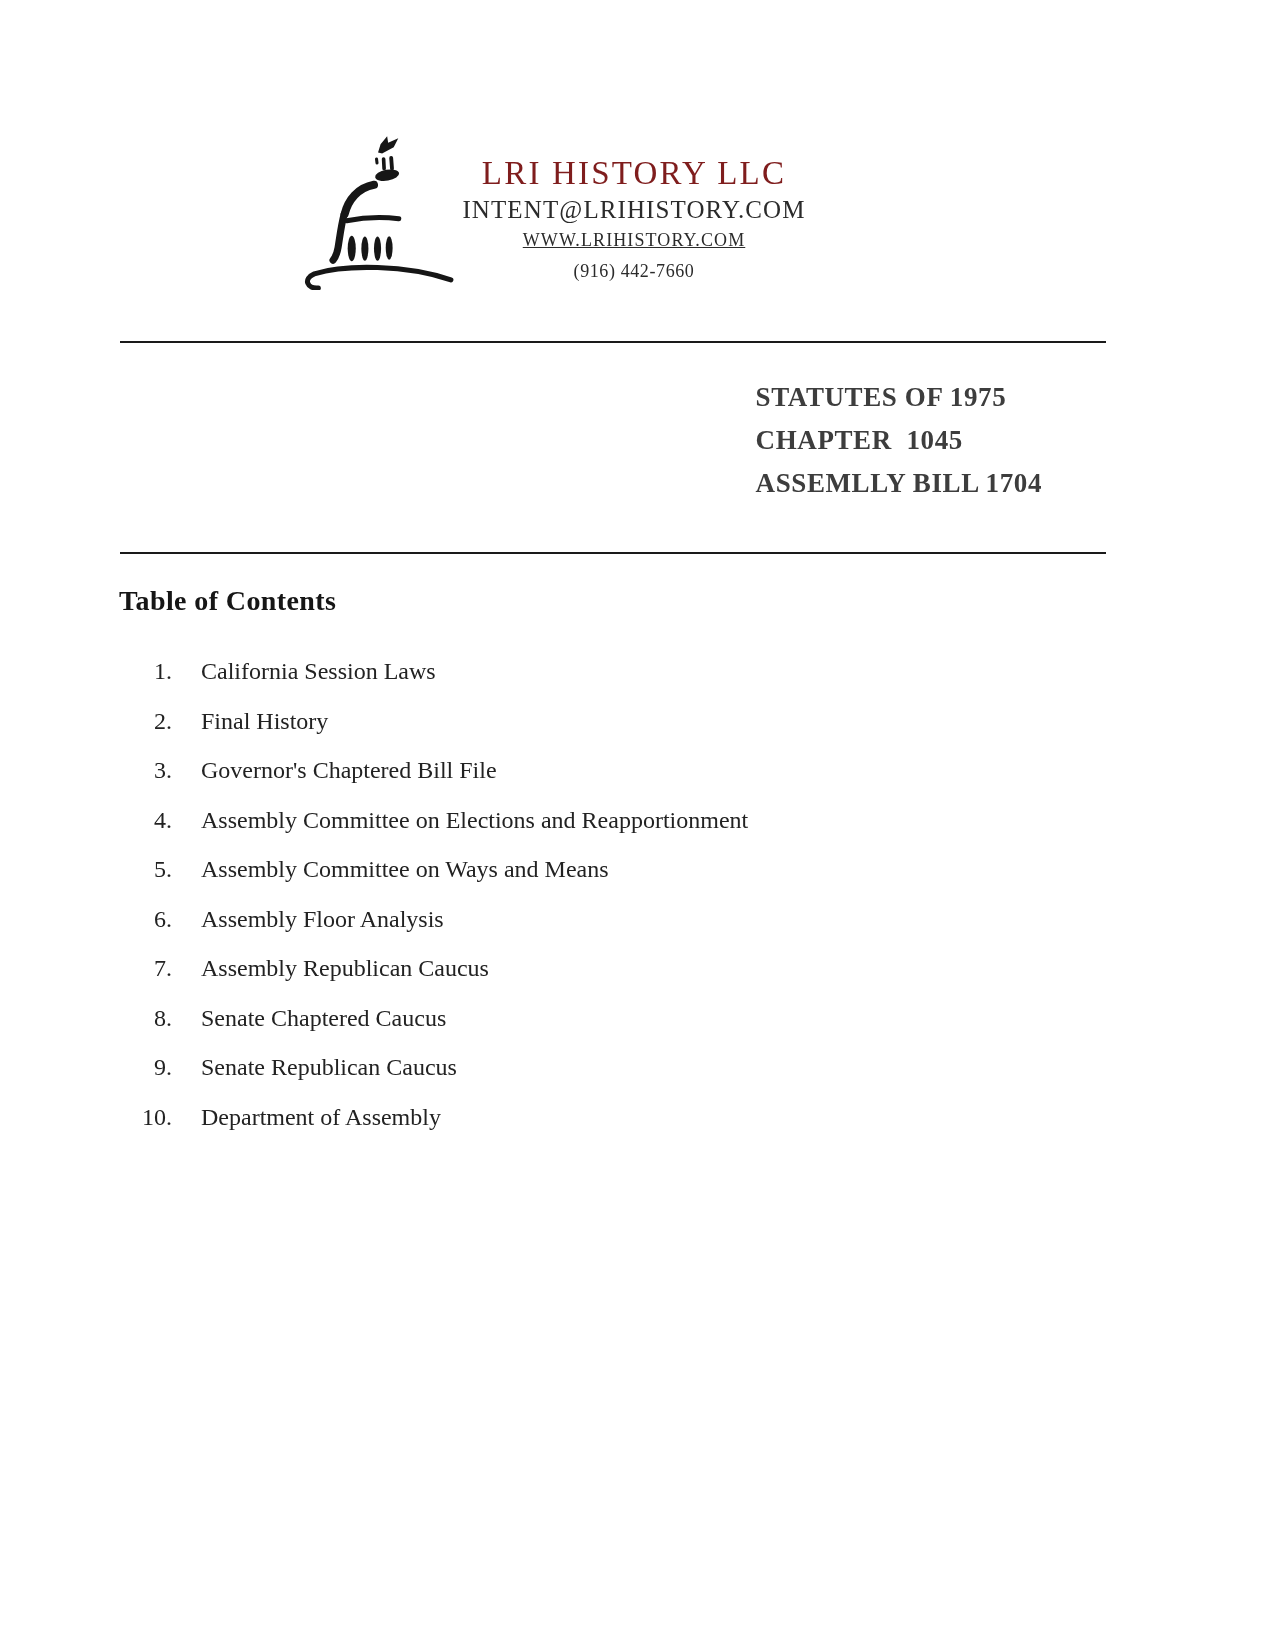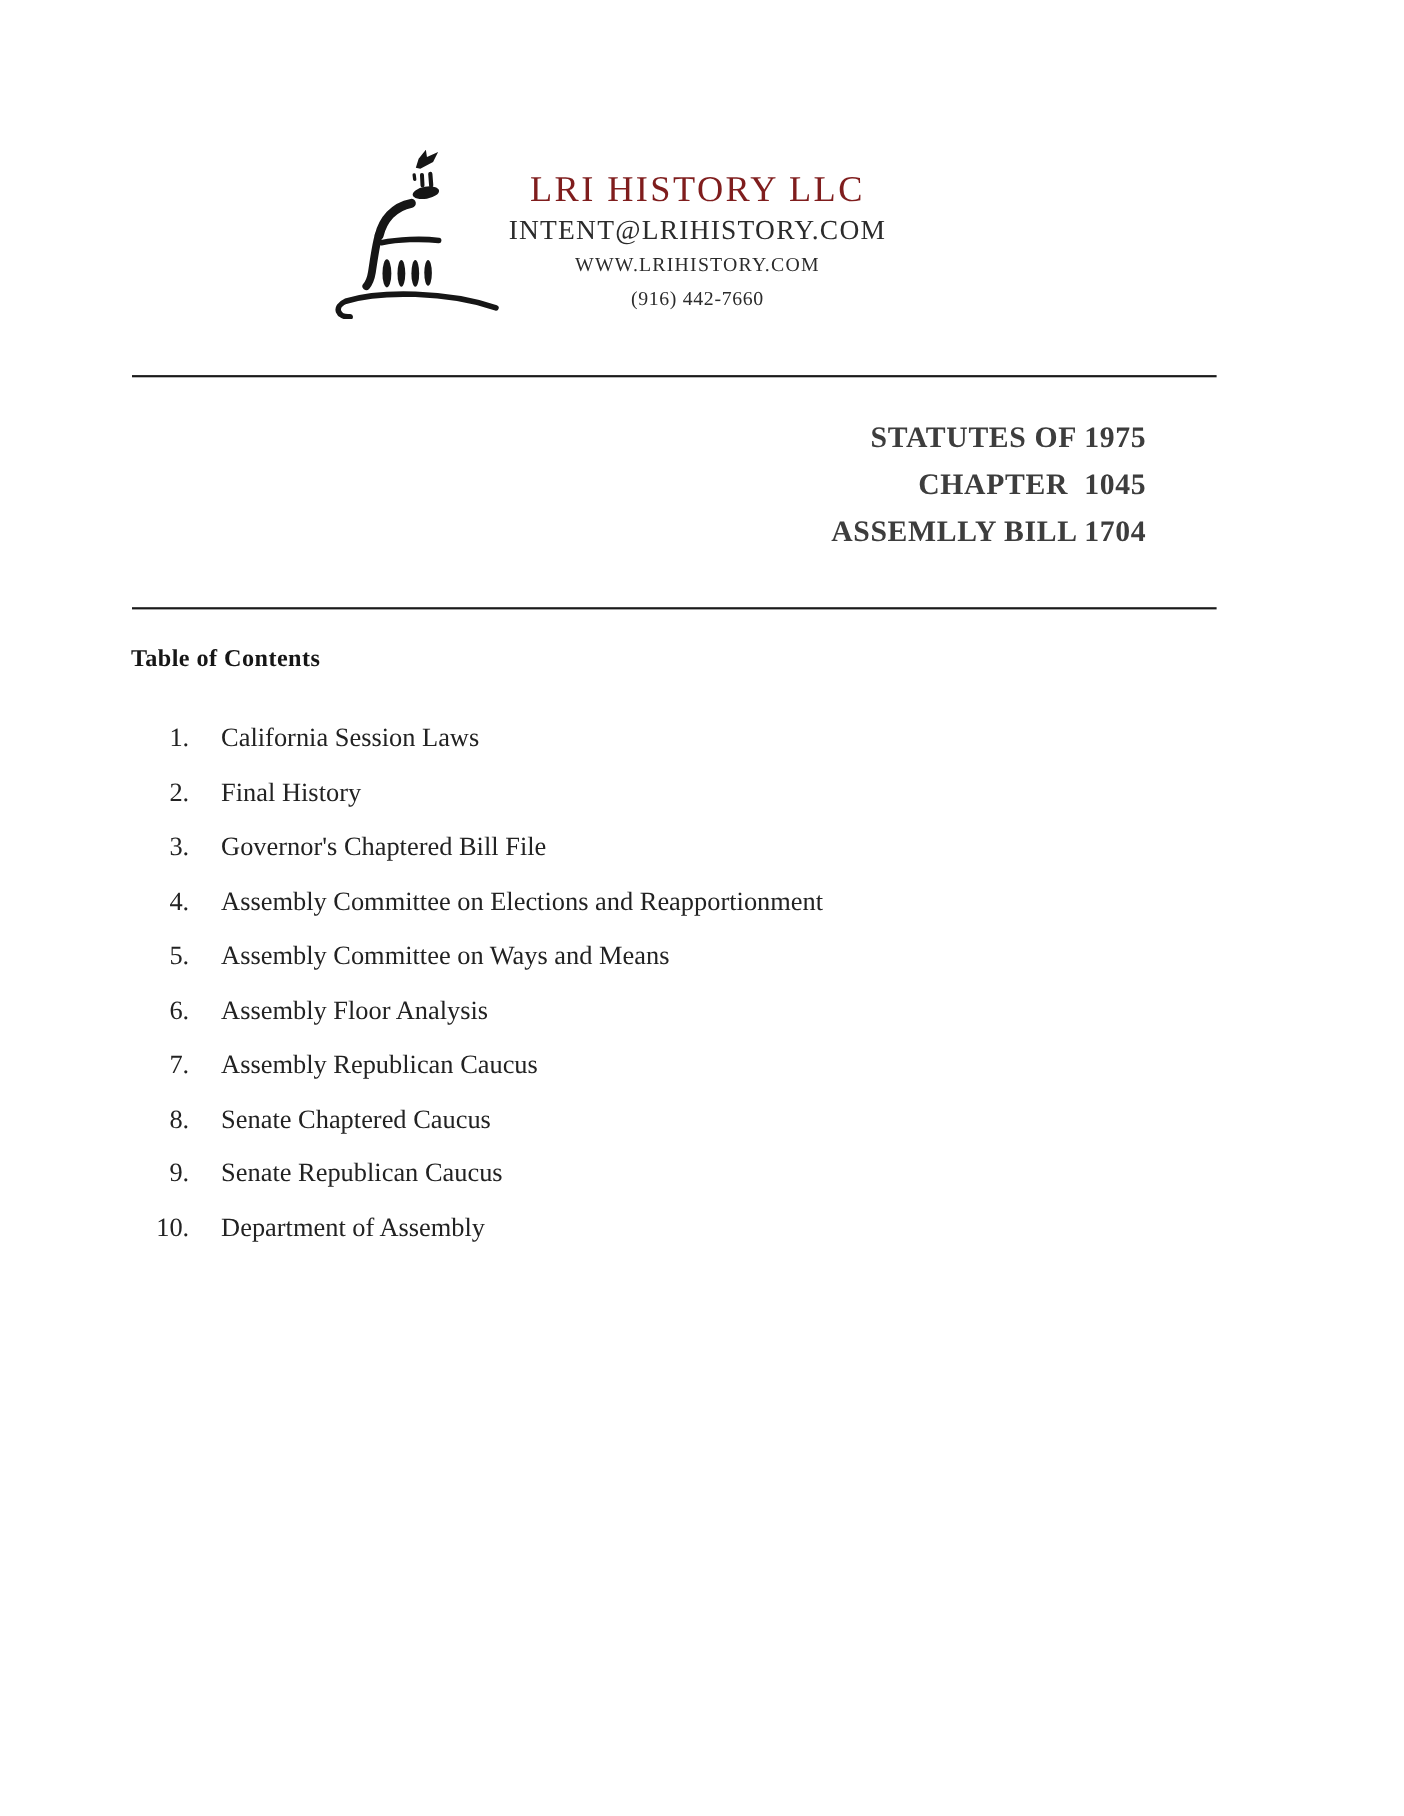--- a/index.html
+++ b/index.html
@@ -34,54 +34,53 @@
     line-height: 42px;
     white-space: nowrap;
     color: #7f1d1d;
   }
   .contact-line {
     font-size: 25px;
     letter-spacing: 1.1px;
     line-height: 31px;
     color: #2b2b2b;
   }
-  .contact-line.site { font-size: 18px; }
+  .contact-line.site { font-size: 18px; text-decoration: underline; }
   .contact-line.phone { font-size: 18px; letter-spacing: 0.6px; }
 
   
   .rule {
     position: absolute;
     left: 120px;
     width: 986px;
     height: 2px;
     background: #1a1a1a;
   }
   .rule-1 { top: 341px; }
   .rule-2 { top: 552px; }
 
   
   .statutes {
     position: absolute;
     right: 234px;
     top: 376px;
-    text-align: right;
     font-weight: bold;
     font-size: 27px;
     line-height: 43px;
     letter-spacing: 0.6px;
     color: #3d3d3d;
   }
   .statutes .statute-line { white-space: pre; }
 
   
   .toc-heading {
     position: absolute;
     left: 119px;
     top: 585px;
-    font-size: 22px;
+    font-size: 28px;
     font-weight: bold;
     letter-spacing: 0.4px;
     color: #161616;
   }
   .toc-list {
     position: absolute;
     left: 100px;
     top: 647px;
     margin: 0;
     padding: 0;

